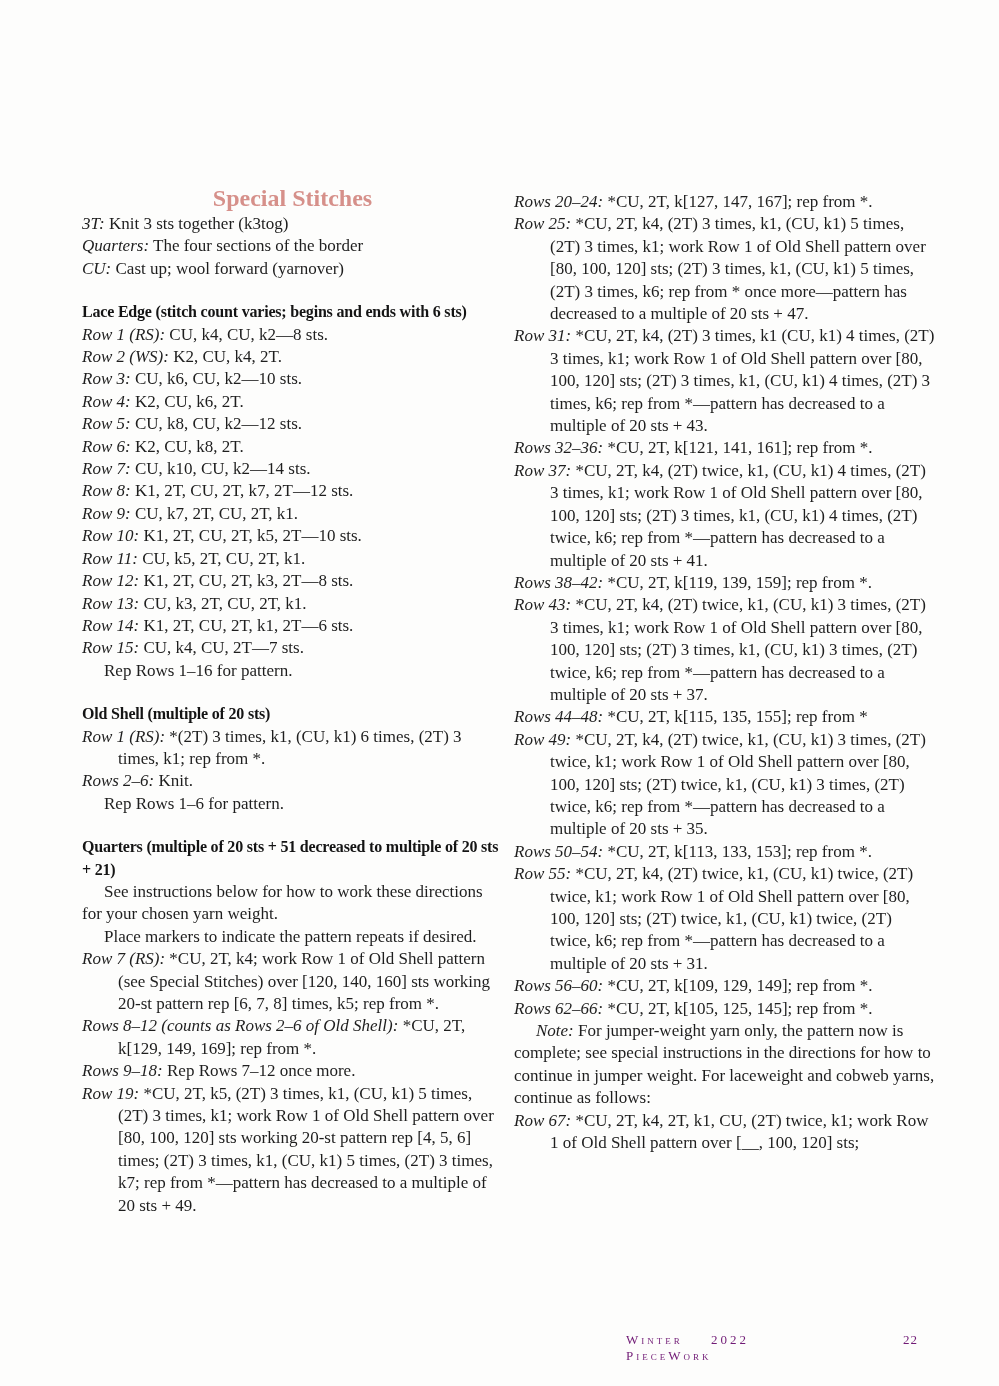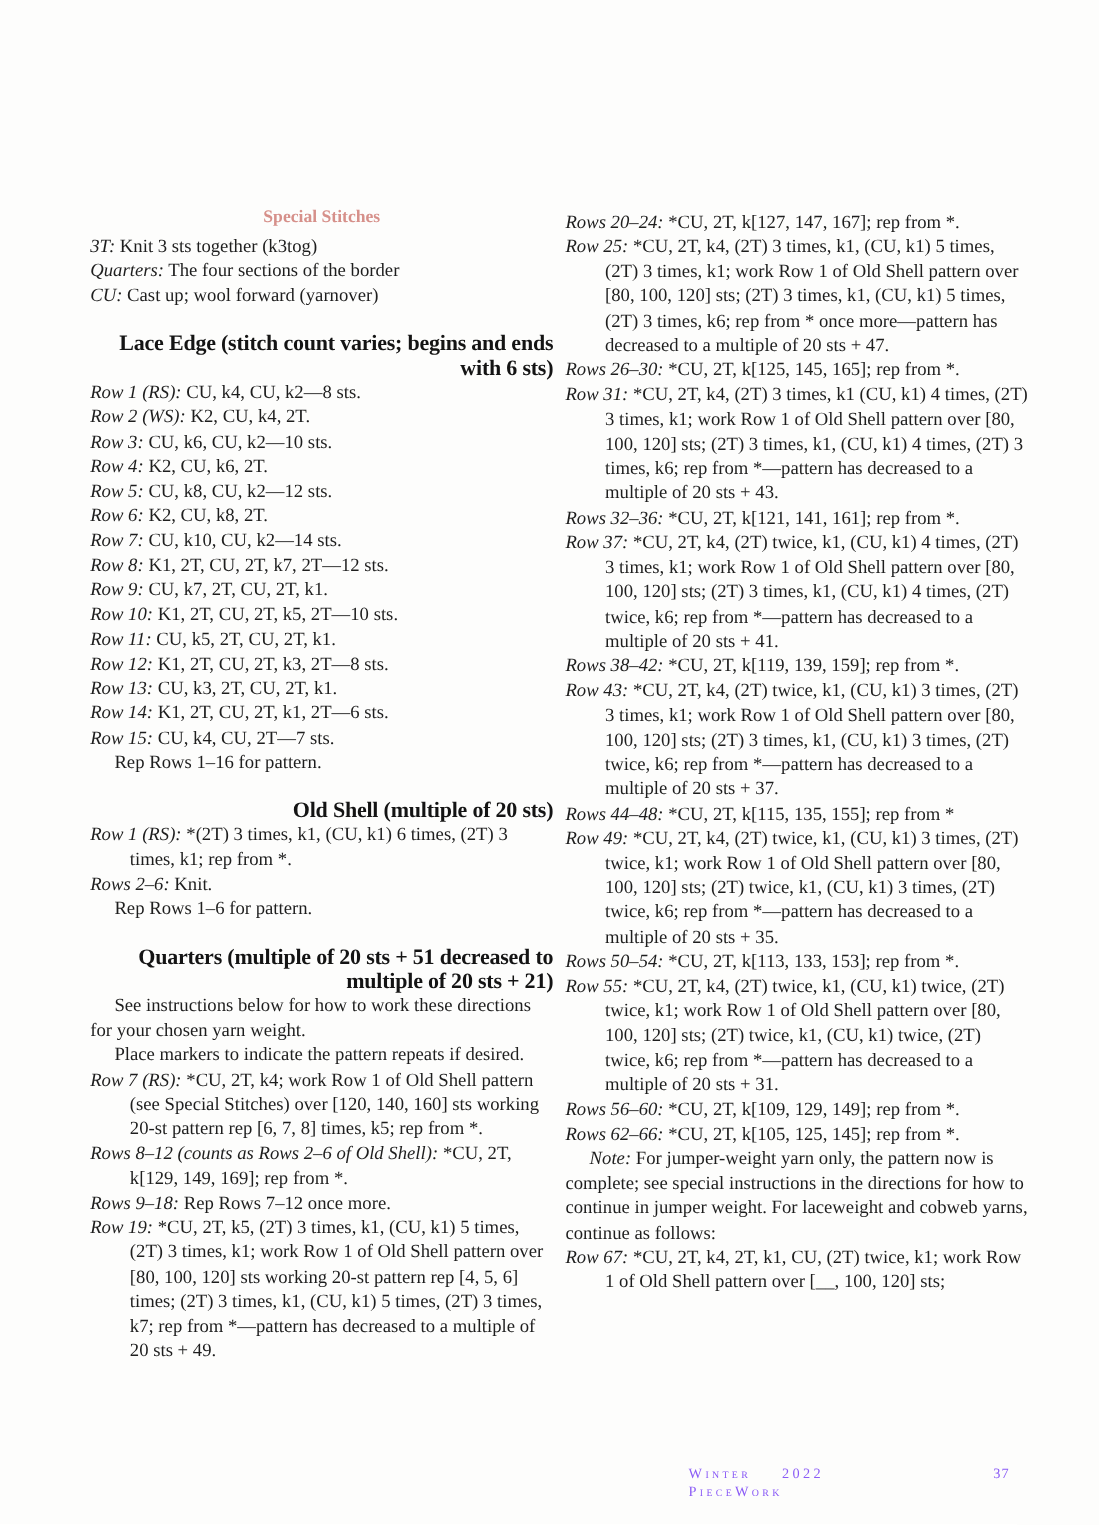--- a/index.html
+++ b/index.html
@@ -16,54 +16,53 @@
     position: absolute;
     top: 186px;
     width: 421px;
     font-size: 17px;
     line-height: 22.4px;
   }
   #left-col  { left: 82px; }
   #right-col { left: 514px; top: 191px; }
 
   .heading {
-    font-size: 16px;
+    font-size: 24px;
     font-weight: bold;
     text-align: center;
     margin: 0 0 3px 0;
     line-height: 24px;
   }
   .subhead {
-    font-size: 20px;
+    font-size: 16px;
     font-weight: bold;
     color: #141414;
     margin: 21px 0 0 0;
     line-height: 22.4px;
     letter-spacing: -0.2px;
-    text-align: right;
   }
   .entry {
     margin: 0;
     padding-left: 36px;
     text-indent: -36px;
   }
   .para {
     margin: 0;
     text-indent: 22px;
   }
   .entry i, .para i { font-style: italic; }
 
   .footer {
     position: absolute;
     left: 0;
     top: 1332px;
     width: 825px;
     height: 24px;
     font-size: 13px;
-    color: #8b5cf6;
+    color: #701a75;
   }
   .footer-group {
     position: absolute;
     left: 626px;
     top: 0;
     font-variant: small-caps;
     letter-spacing: 3px;
   }
   .footer-group .fitem { margin-right: 22px; }
   .footer-group .fitem:last-child { margin-right: 0; }
@@ -108,21 +107,20 @@
       <p class="para">See instructions below for how to work these directions for your chosen yarn weight.</p>
       <p class="para">Place markers to indicate the pattern repeats if desired.</p>
       <p class="entry"><i>Row 7 (RS):</i> <span>*CU, 2T, k4; work Row 1 of Old Shell pattern (see Special Stitches) over [120, 140, 160] sts working 20-st pattern rep [6, 7, 8] times, k5; rep from *.</span></p>
       <p class="entry"><i>Rows 8–12 (counts as Rows 2–6 of Old Shell):</i> <span>*CU, 2T, k[129, 149, 169]; rep from *.</span></p>
       <p class="entry"><i>Rows 9–18:</i> <span>Rep Rows 7–12 once more.</span></p>
       <p class="entry"><i>Row 19:</i> <span>*CU, 2T, k5, (2T) 3 times, k1, (CU, k1) 5 times, (2T) 3 times, k1; work Row 1 of Old Shell pattern over [80, 100, 120] sts working 20-st pattern rep [4, 5, 6] times; (2T) 3 times, k1, (CU, k1) 5 times, (2T) 3 times, k7; rep from *—pattern has decreased to a multiple of 20 sts + 49.</span></p>
     </div>
   <div class="col" id="right-col">
       <p class="entry"><i>Rows 20–24:</i> <span>*CU, 2T, k[127, 147, 167]; rep from *.</span></p>
       <p class="entry"><i>Row 25:</i> <span>*CU, 2T, k4, (2T) 3 times, k1, (CU, k1) 5 times, (2T) 3 times, k1; work Row 1 of Old Shell pattern over [80, 100, 120] sts; (2T) 3 times, k1, (CU, k1) 5 times, (2T) 3 times, k6; rep from * once more—pattern has decreased to a multiple of 20 sts + 47.</span></p>
-      <p class="entry"><i>Rows 26–30:</i> <span>*CU, 2T, k[125, 145, 165]; rep from *.</span></p>
       <p class="entry"><i>Row 31:</i> <span>*CU, 2T, k4, (2T) 3 times, k1 (CU, k1) 4 times, (2T) 3 times, k1; work Row 1 of Old Shell pattern over [80, 100, 120] sts; (2T) 3 times, k1, (CU, k1) 4 times, (2T) 3 times, k6; rep from *—pattern has decreased to a multiple of 20 sts + 43.</span></p>
       <p class="entry"><i>Rows 32–36:</i> <span>*CU, 2T, k[121, 141, 161]; rep from *.</span></p>
       <p class="entry"><i>Row 37:</i> <span>*CU, 2T, k4, (2T) twice, k1, (CU, k1) 4 times, (2T) 3 times, k1; work Row 1 of Old Shell pattern over [80, 100, 120] sts; (2T) 3 times, k1, (CU, k1) 4 times, (2T) twice, k6; rep from *—pattern has decreased to a multiple of 20 sts + 41.</span></p>
       <p class="entry"><i>Rows 38–42:</i> <span>*CU, 2T, k[119, 139, 159]; rep from *.</span></p>
       <p class="entry"><i>Row 43:</i> <span>*CU, 2T, k4, (2T) twice, k1, (CU, k1) 3 times, (2T) 3 times, k1; work Row 1 of Old Shell pattern over [80, 100, 120] sts; (2T) 3 times, k1, (CU, k1) 3 times, (2T) twice, k6; rep from *—pattern has decreased to a multiple of 20 sts + 37.</span></p>
       <p class="entry"><i>Rows 44–48:</i> <span>*CU, 2T, k[115, 135, 155]; rep from *</span></p>
       <p class="entry"><i>Row 49:</i> <span>*CU, 2T, k4, (2T) twice, k1, (CU, k1) 3 times, (2T) twice, k1; work Row 1 of Old Shell pattern over [80, 100, 120] sts; (2T) twice, k1, (CU, k1) 3 times, (2T) twice, k6; rep from *—pattern has decreased to a multiple of 20 sts + 35.</span></p>
       <p class="entry"><i>Rows 50–54:</i> <span>*CU, 2T, k[113, 133, 153]; rep from *.</span></p>
       <p class="entry"><i>Row 55:</i> <span>*CU, 2T, k4, (2T) twice, k1, (CU, k1) twice, (2T) twice, k1; work Row 1 of Old Shell pattern over [80, 100, 120] sts; (2T) twice, k1, (CU, k1) twice, (2T) twice, k6; rep from *—pattern has decreased to a multiple of 20 sts + 31.</span></p>
       <p class="entry"><i>Rows 56–60:</i> <span>*CU, 2T, k[109, 129, 149]; rep from *.</span></p>
@@ -130,15 +128,15 @@
       <p class="para"><i>Note:</i> <span>For jumper-weight yarn only, the pattern now is complete; see special instructions in the directions for how to continue in jumper weight. For laceweight and cobweb yarns, continue as follows:</span></p>
       <p class="entry"><i>Row 67:</i> <span>*CU, 2T, k4, 2T, k1, CU, (2T) twice, k1; work Row 1 of Old Shell pattern over [__, 100, 120] sts;</span></p>
     </div>
 
   <div class="footer">
     <div class="footer-group">
       <span class="fitem">Winter</span>
       <span class="fitem">2022</span>
       <span class="fitem">PieceWork</span>
     </div>
-    <span class="page-number">37</span>
+    <span class="page-number">22</span>
   </div>
 </div>
 
 </body></html>

